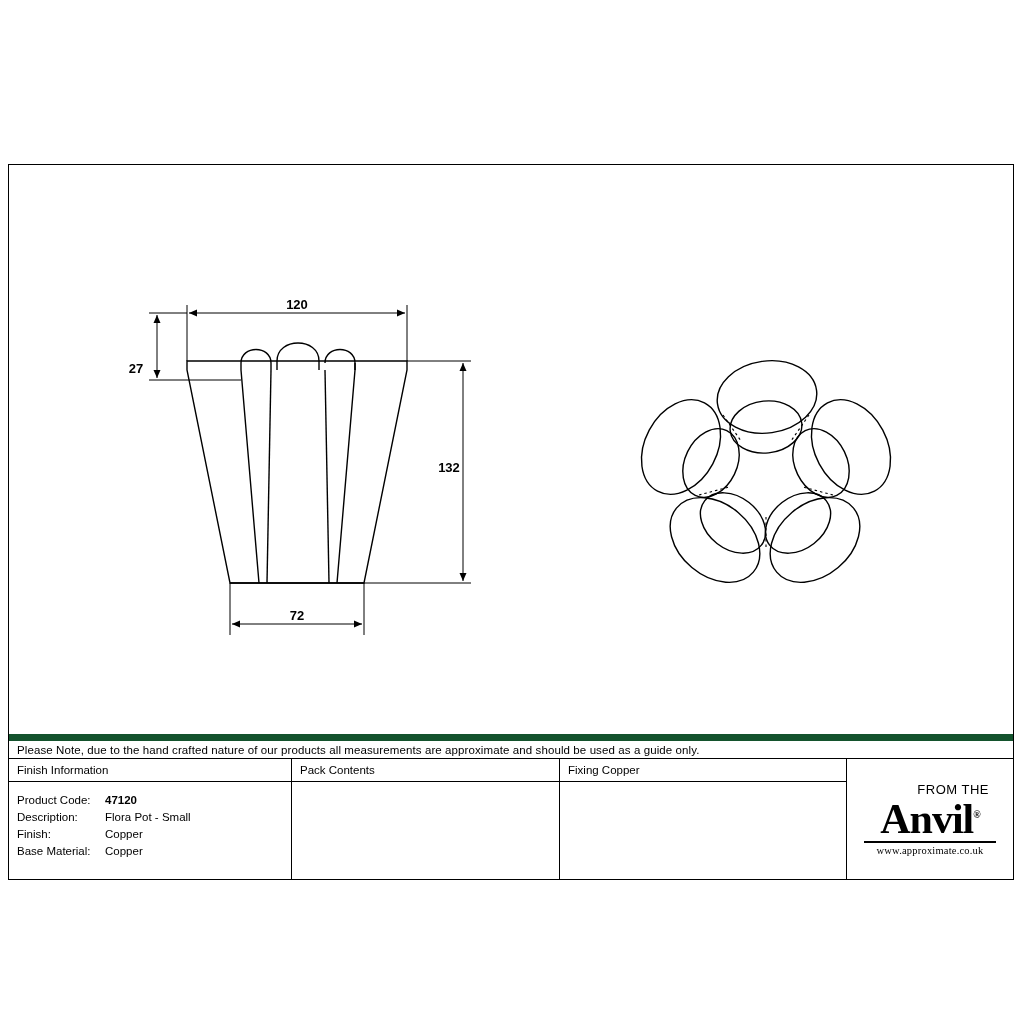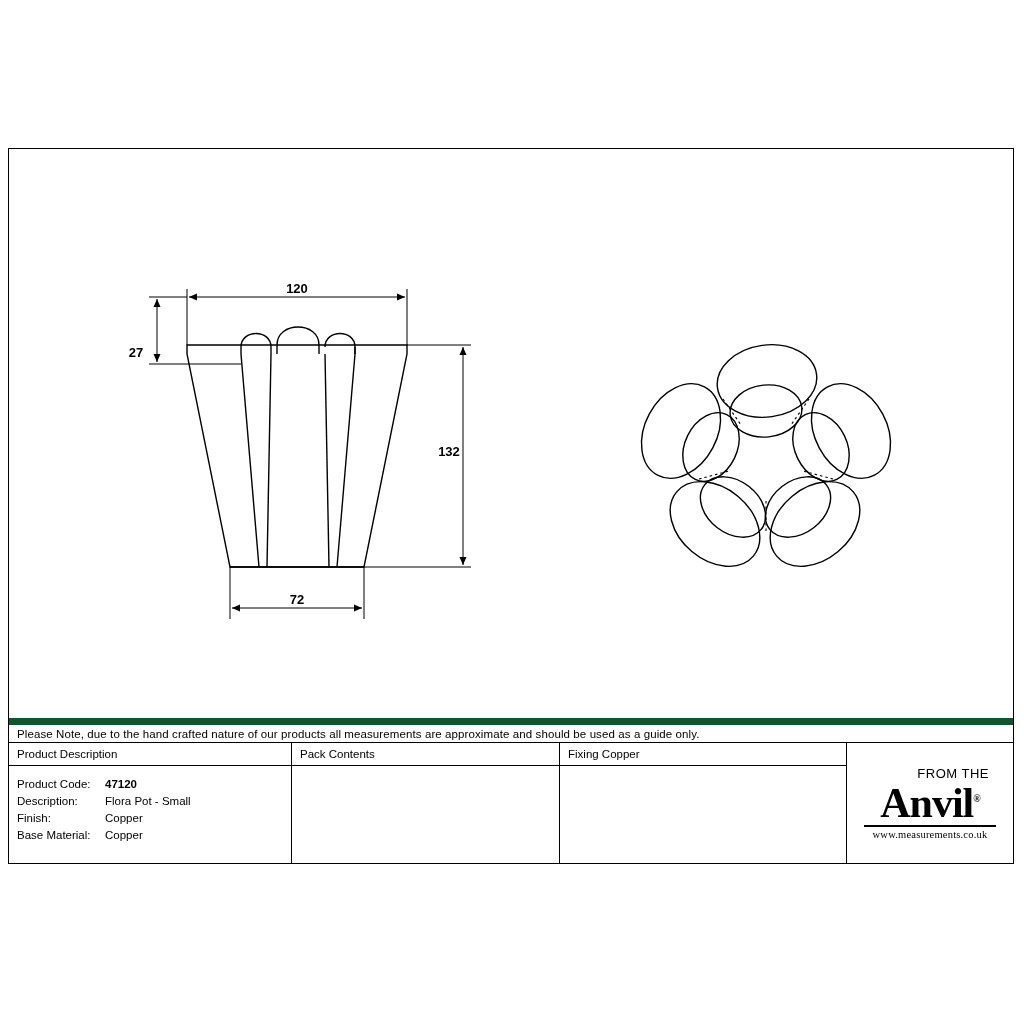--- a/index.html
+++ b/index.html
@@ -16,21 +16,21 @@
     width: 1024px;
     height: 1024px;
     background: #ffffff;
     overflow: hidden;
   }
 
   
   .frame {
     position: absolute;
     left: 8px;
-    top: 148px;
+    top: 164px;
     width: 1006px;
     height: 716px;
     border: 1px solid #000;
     box-sizing: border-box;
   }
 
   
   .drawing-area {
     position: absolute;
     left: 0;
@@ -243,21 +243,21 @@
       </svg>
     </div>
 
     <div class="note-row">
       <div class="note-text">Please Note, due to the hand crafted nature of our products all measurements are approximate and should be used as a guide only.</div>
     </div>
 
     <div class="info-table">
 
       <div class="col col-product">
-        <div class="col-head">Product Description</div>
+        <div class="col-head">Finish Information</div>
         <div class="col-body">
           <div class="spec-line">
             <span class="spec-key">Product Code:</span>
             <span class="spec-val code">47120</span>
           </div>
           <div class="spec-line">
             <span class="spec-key">Description:</span>
             <span class="spec-val">Flora Pot - Small</span>
           </div>
           <div class="spec-line">
@@ -278,19 +278,19 @@
       <div class="col col-fixing">
         <div class="col-head">Fixing Copper</div>
         <div class="col-body"></div>
       </div>
 
       <div class="col col-logo">
         <div class="logo-wrap">
           <div class="logo-top">FROM THE</div>
           <div class="logo-main"><span>Anvil</span><span class="logo-reg">®</span></div>
           <div class="logo-rule"></div>
-          <div class="logo-url">www.measurements.co.uk</div>
+          <div class="logo-url">www.approximate.co.uk</div>
         </div>
       </div>
 
     </div>
   </div>
 </div>
 
 </body></html>

